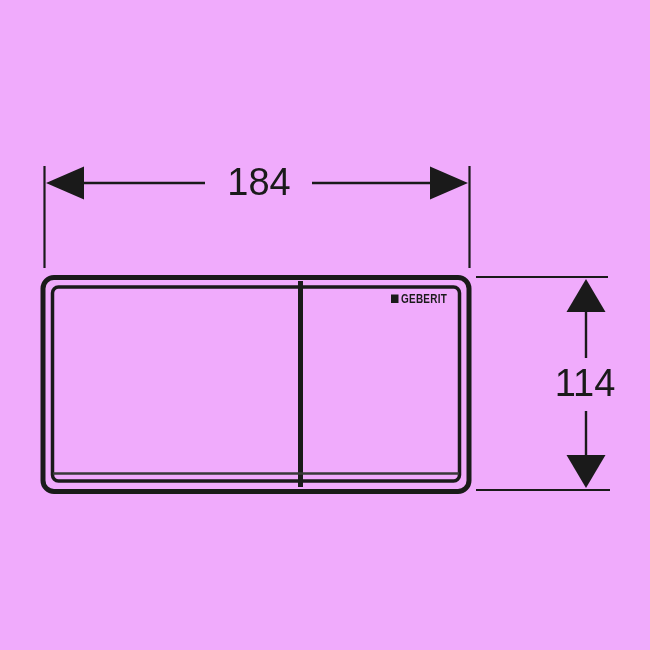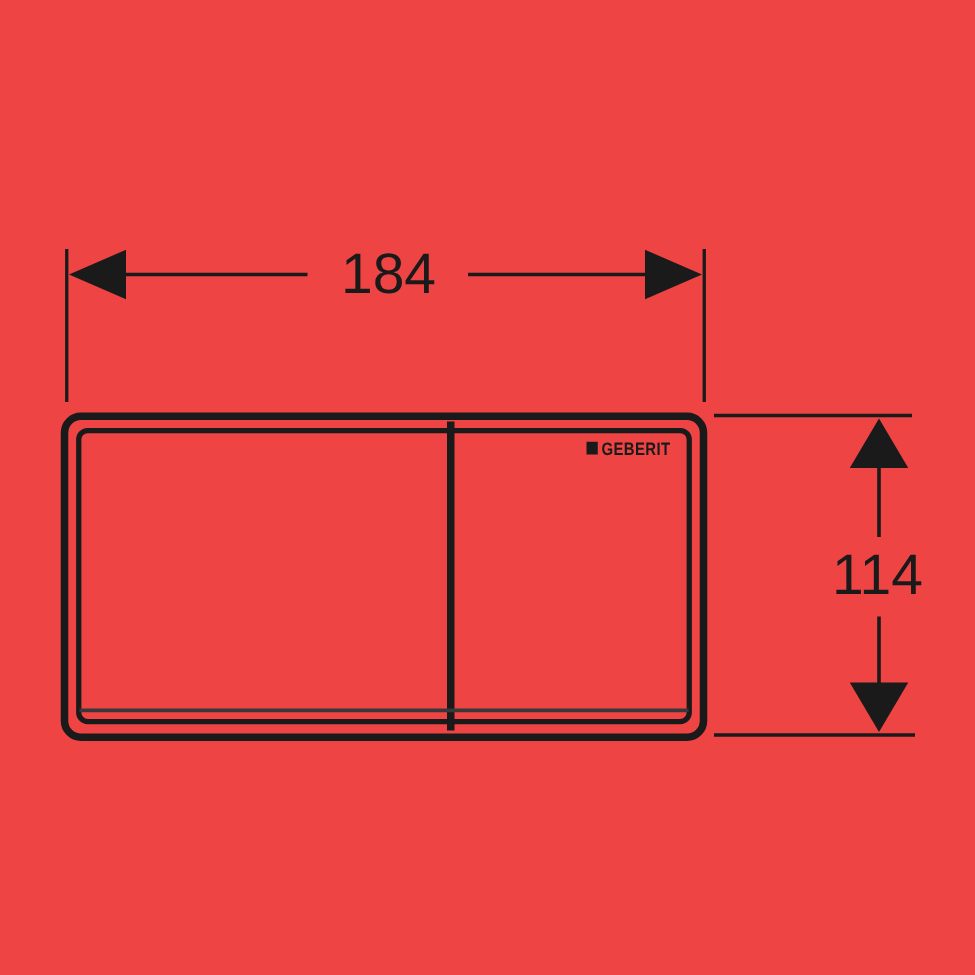--- a/index.html
+++ b/index.html
@@ -4,21 +4,21 @@
 <style>
   html, body {
     margin: 0;
     padding: 0;
     background: #ffffff;
   }
   .canvas {
     position: relative;
     width: 650px;
     height: 650px;
-    background: #ef4444;
+    background: #f0abfc;
     font-family: "Liberation Sans", sans-serif;
     overflow: hidden;
   }
   svg { display: block; }
   .dim-label {
     font-family: "Liberation Sans", sans-serif;
     font-size: 38px;
     fill: #1a1a1a;
   }
   .logo-text {

